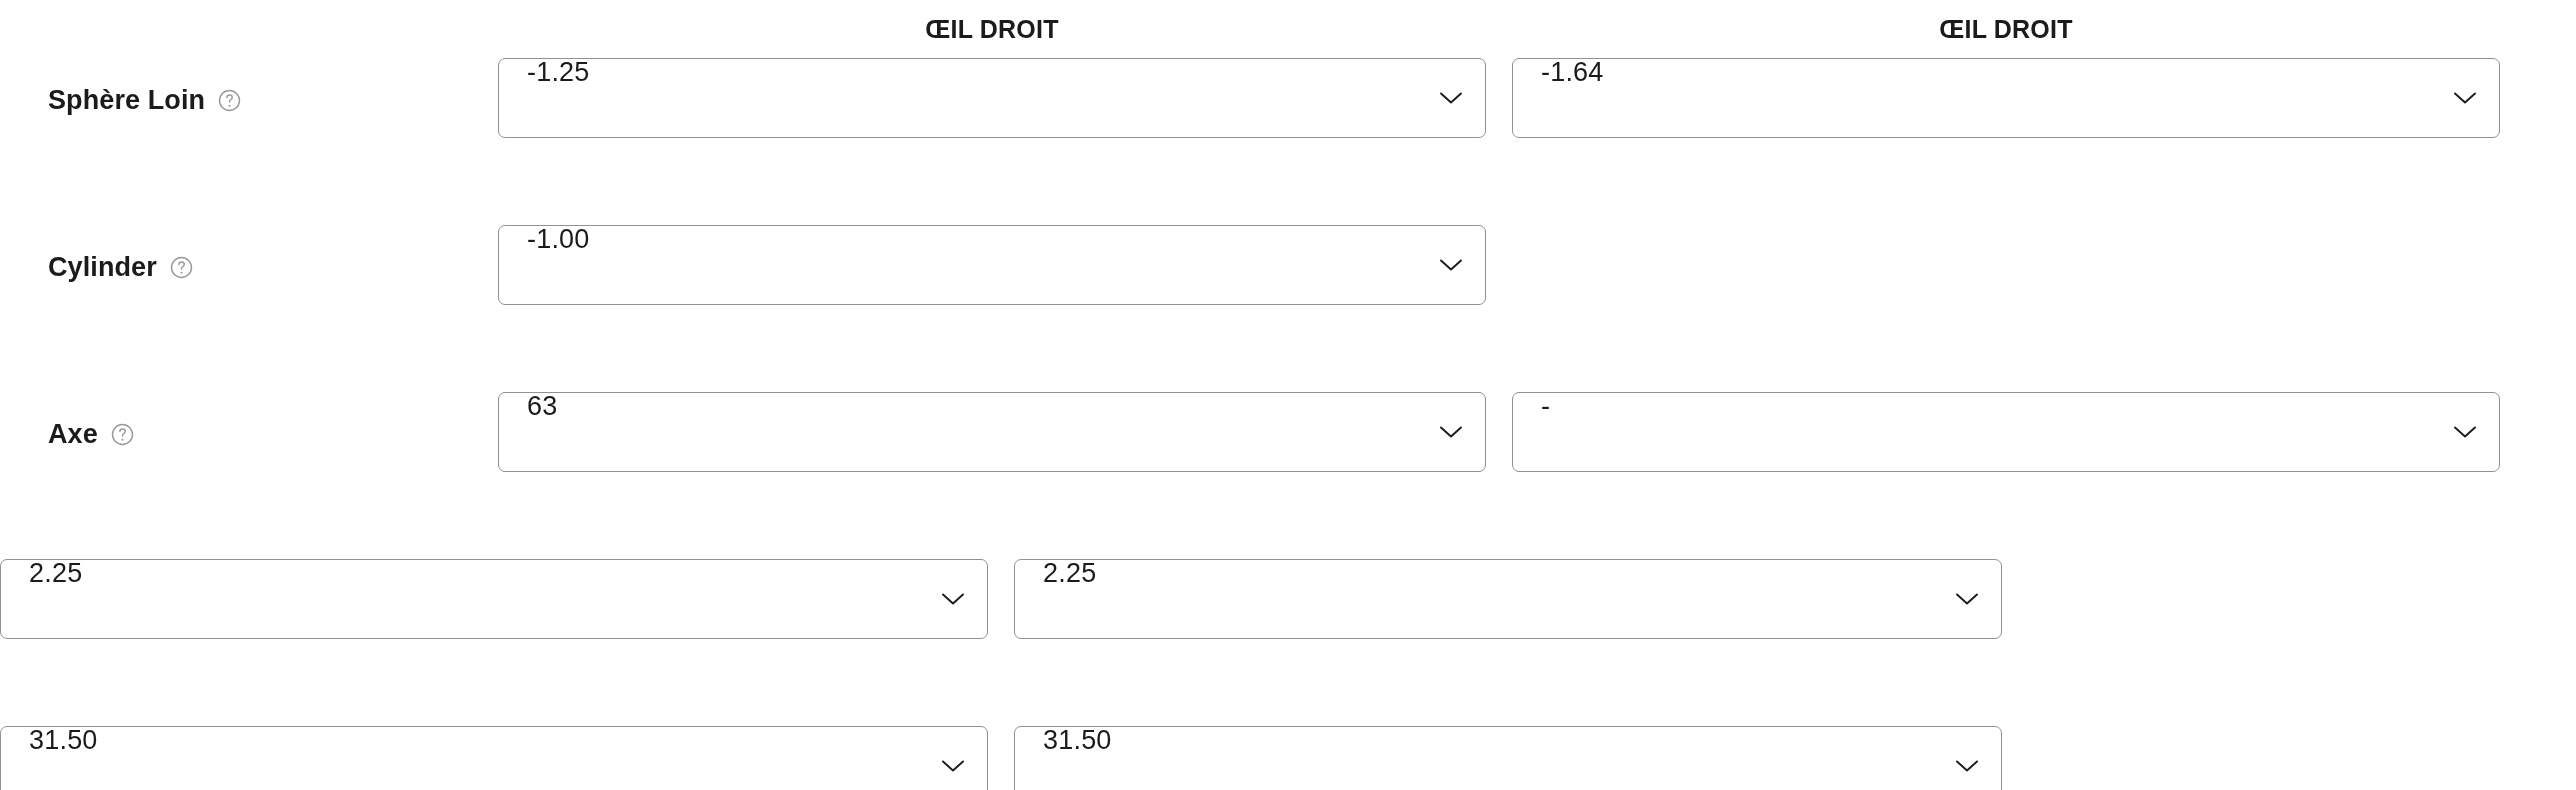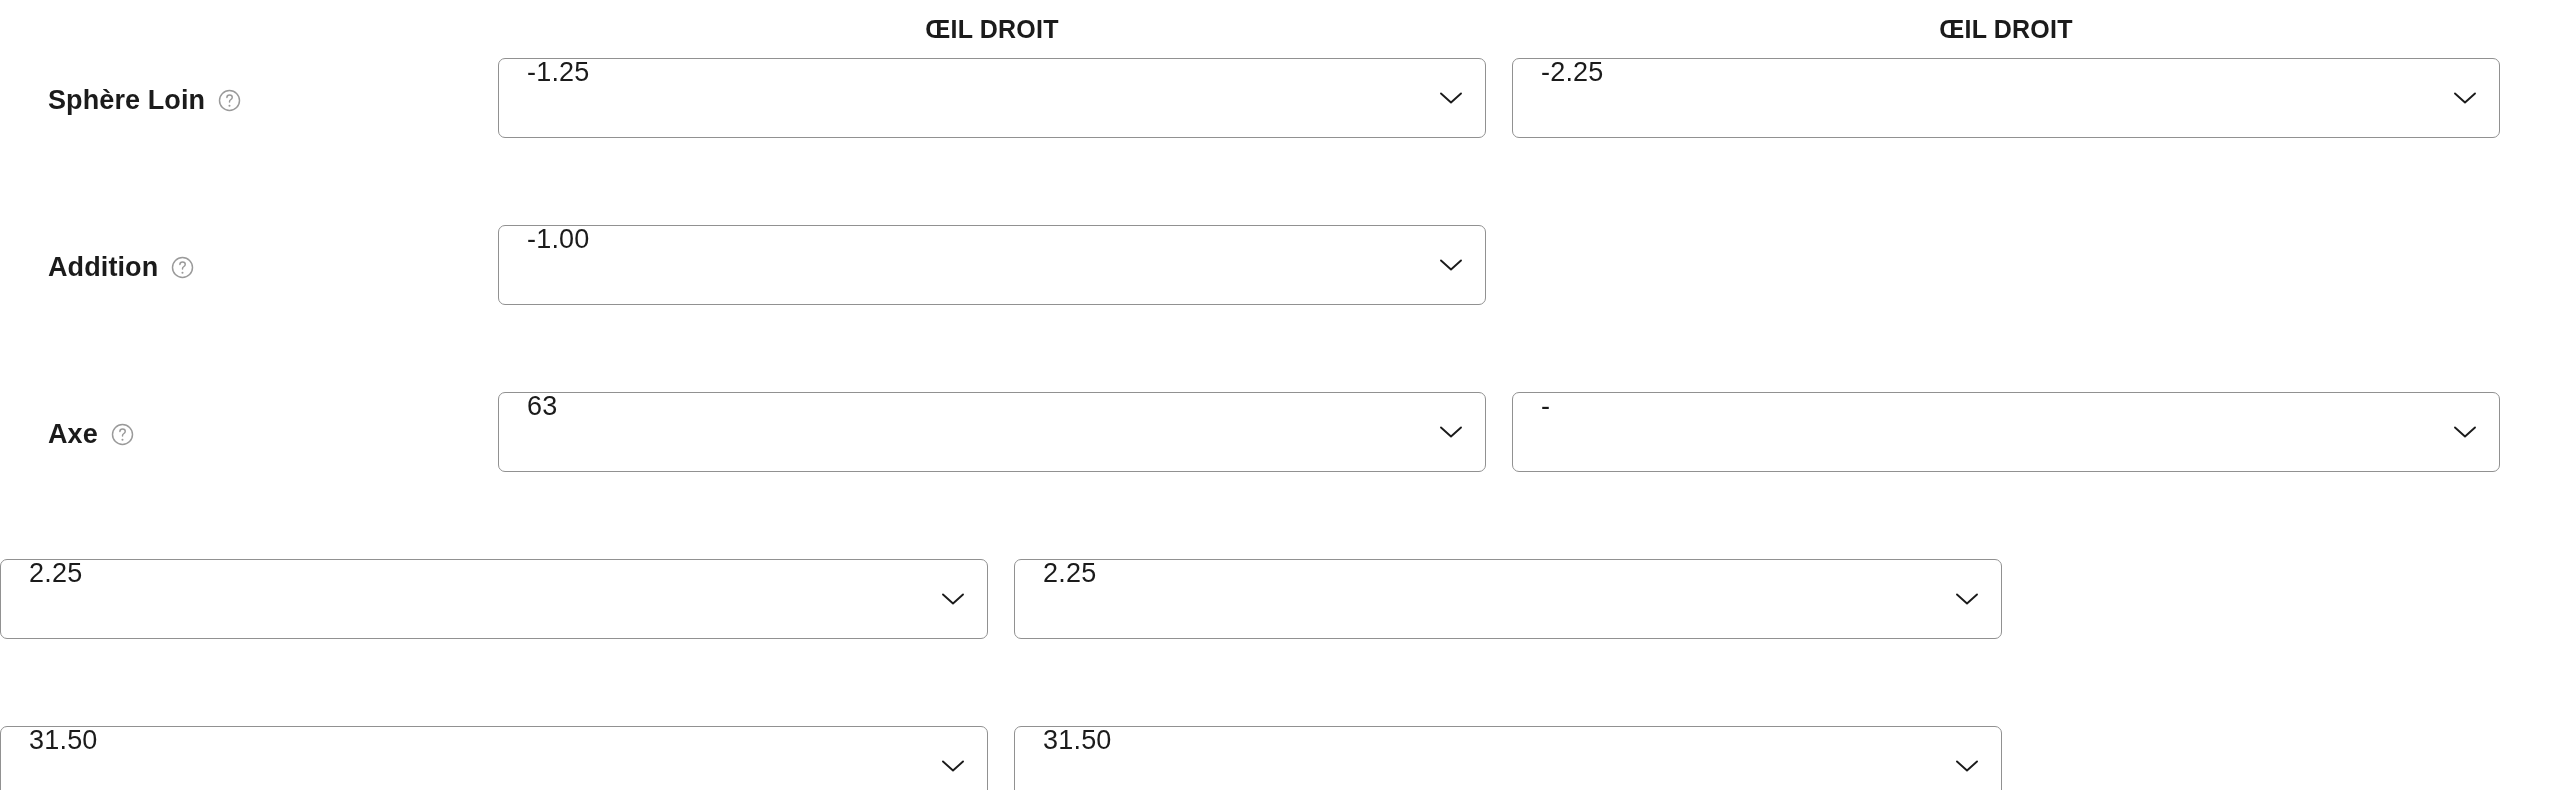--- a/index.html
+++ b/index.html
@@ -166,33 +166,33 @@
           <span class="chevron">
             <svg width="24" height="14" viewBox="0 0 24 14" fill="none" aria-hidden="true">
               <path d="M2 2.5L12 11.5L22 2.5" stroke="#1b1b1b" stroke-width="1.9" stroke-linecap="round" stroke-linejoin="round"></path>
             </svg>
           </span>
         </div>
       </div>
       <div class="cell-gap"></div>
       <div class="select-cell">
         <div class="select-box">
-          <span class="select-value">-2.25</span>
+          <span class="select-value">-1.64</span>
           <span class="chevron">
             <svg width="24" height="14" viewBox="0 0 24 14" fill="none" aria-hidden="true">
               <path d="M2 2.5L12 11.5L22 2.5" stroke="#1b1b1b" stroke-width="1.9" stroke-linecap="round" stroke-linejoin="round"></path>
             </svg>
           </span>
         </div>
       </div>
     </div>
 
     <div class="field-row">
       <div class="row-label">
-        <span>Addition</span>
+        <span>Cylinder</span>
         <span class="help-icon" title="?">
           <svg width="25" height="25" viewBox="0 0 24 24" fill="none" aria-hidden="true">
             <circle cx="12" cy="12" r="9.6" stroke="#9a9a9a" stroke-width="1.4"></circle>
             <path d="M9.5 9.1c0-1.45 1.15-2.45 2.6-2.45 1.45 0 2.55 .95 2.55 2.3 0 1.15-.62 1.72-1.55 2.35-.82.56-1.1 1-1.1 1.8v.35" stroke="#9a9a9a" stroke-width="1.4" stroke-linecap="round" fill="none"></path>
             <circle cx="12" cy="17" r="1" fill="#9a9a9a"></circle>
           </svg>
         </span>
       </div>
       <div class="select-cell">
         <div class="select-box">

